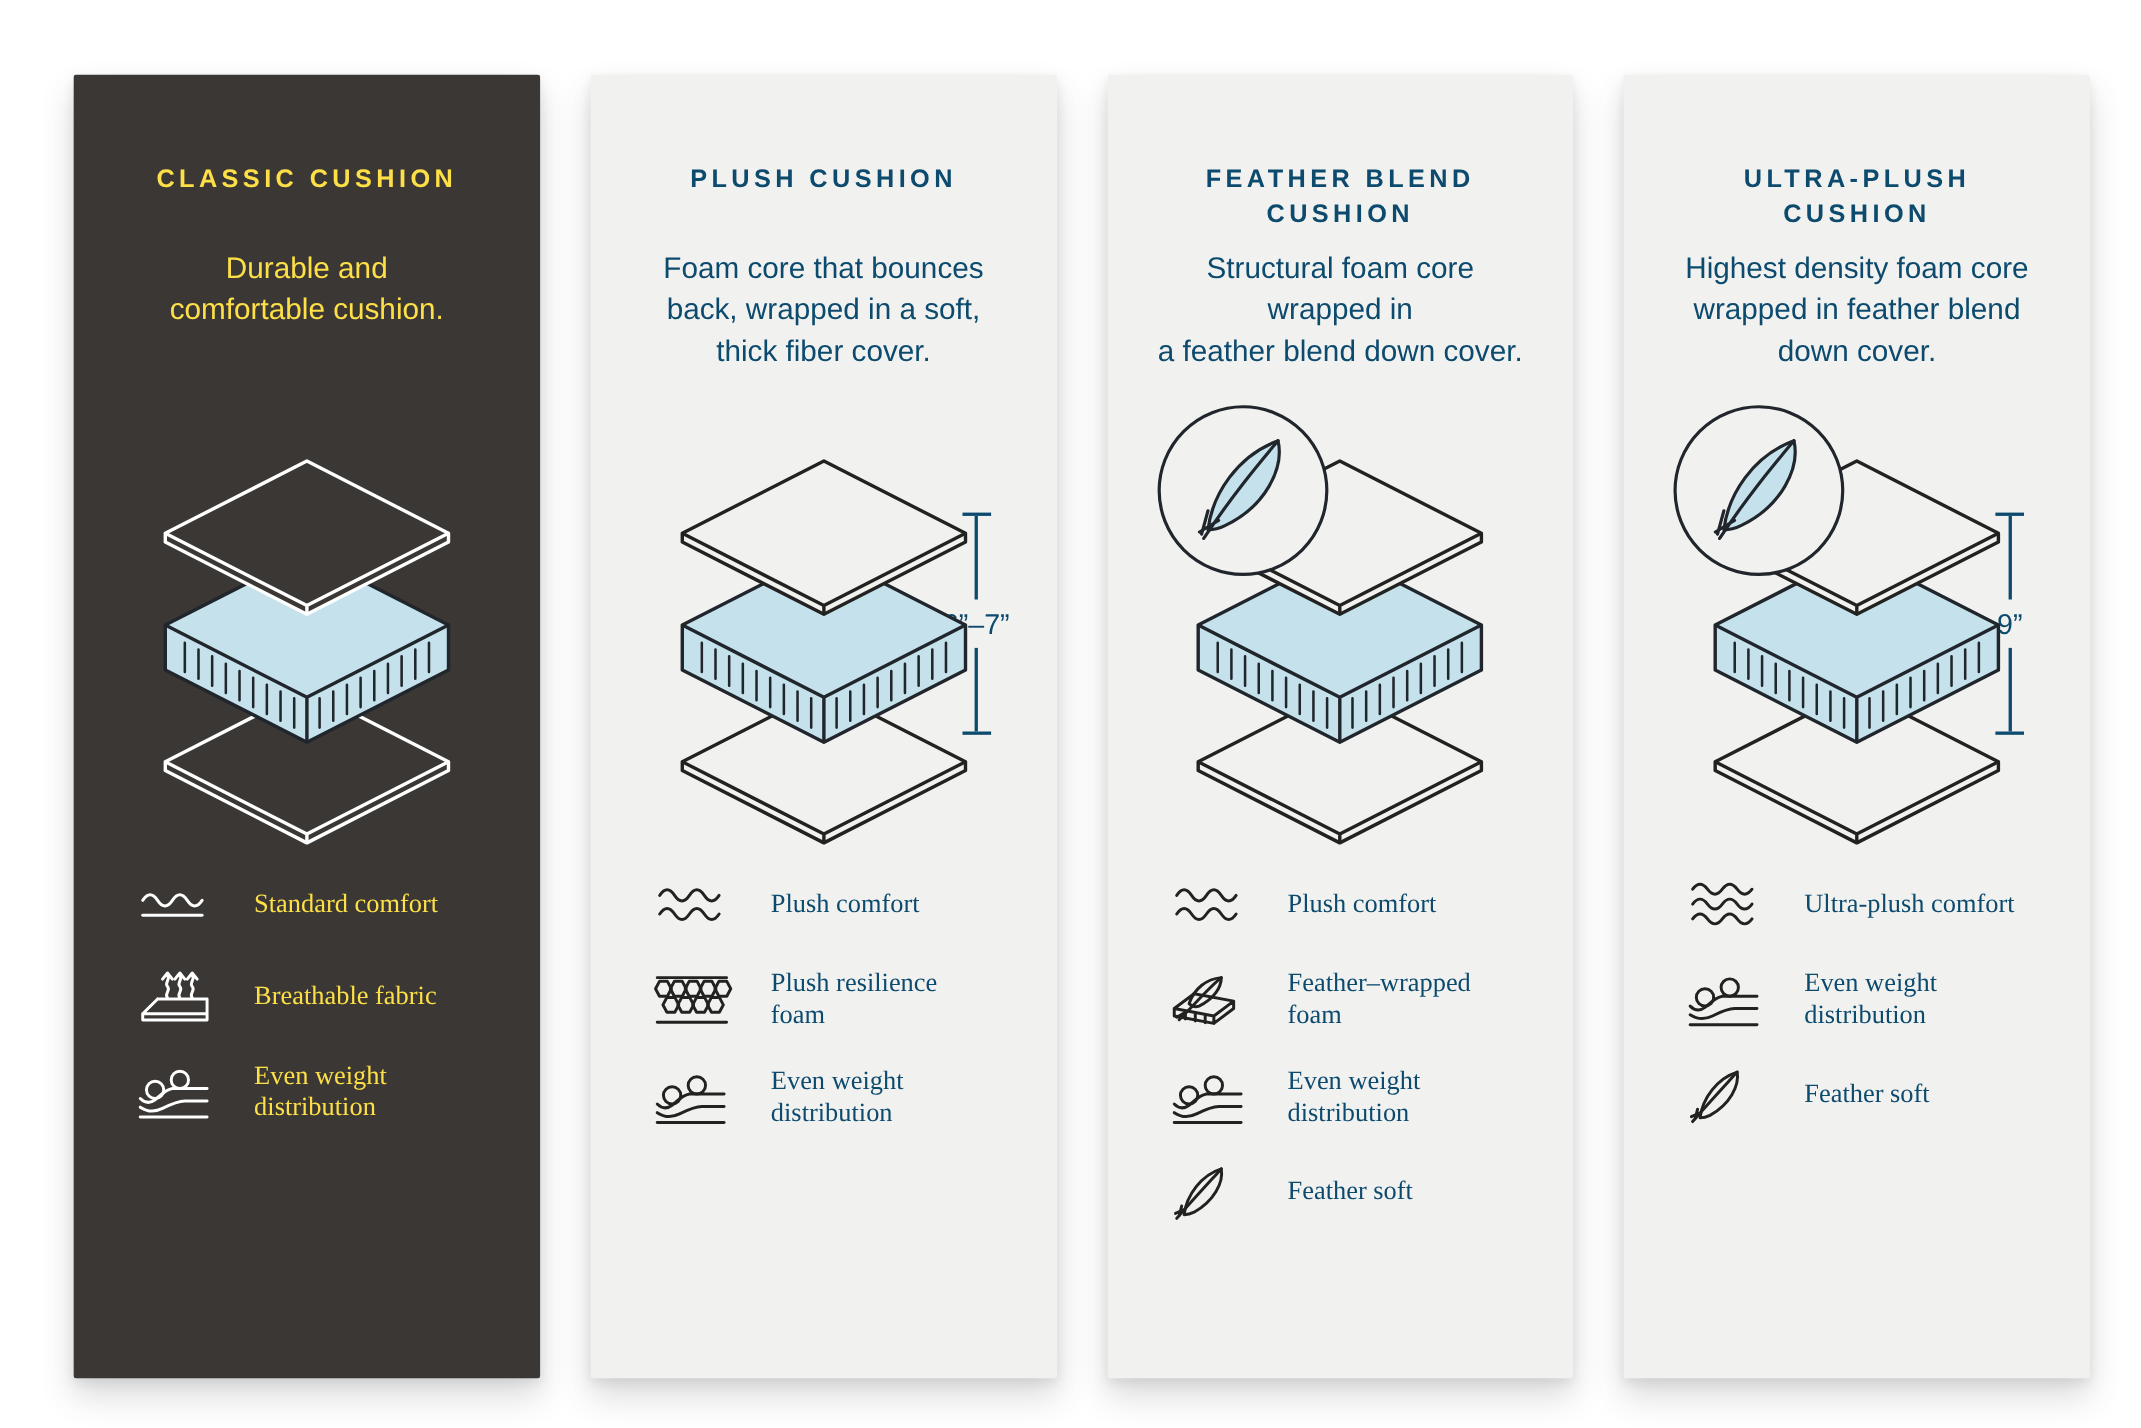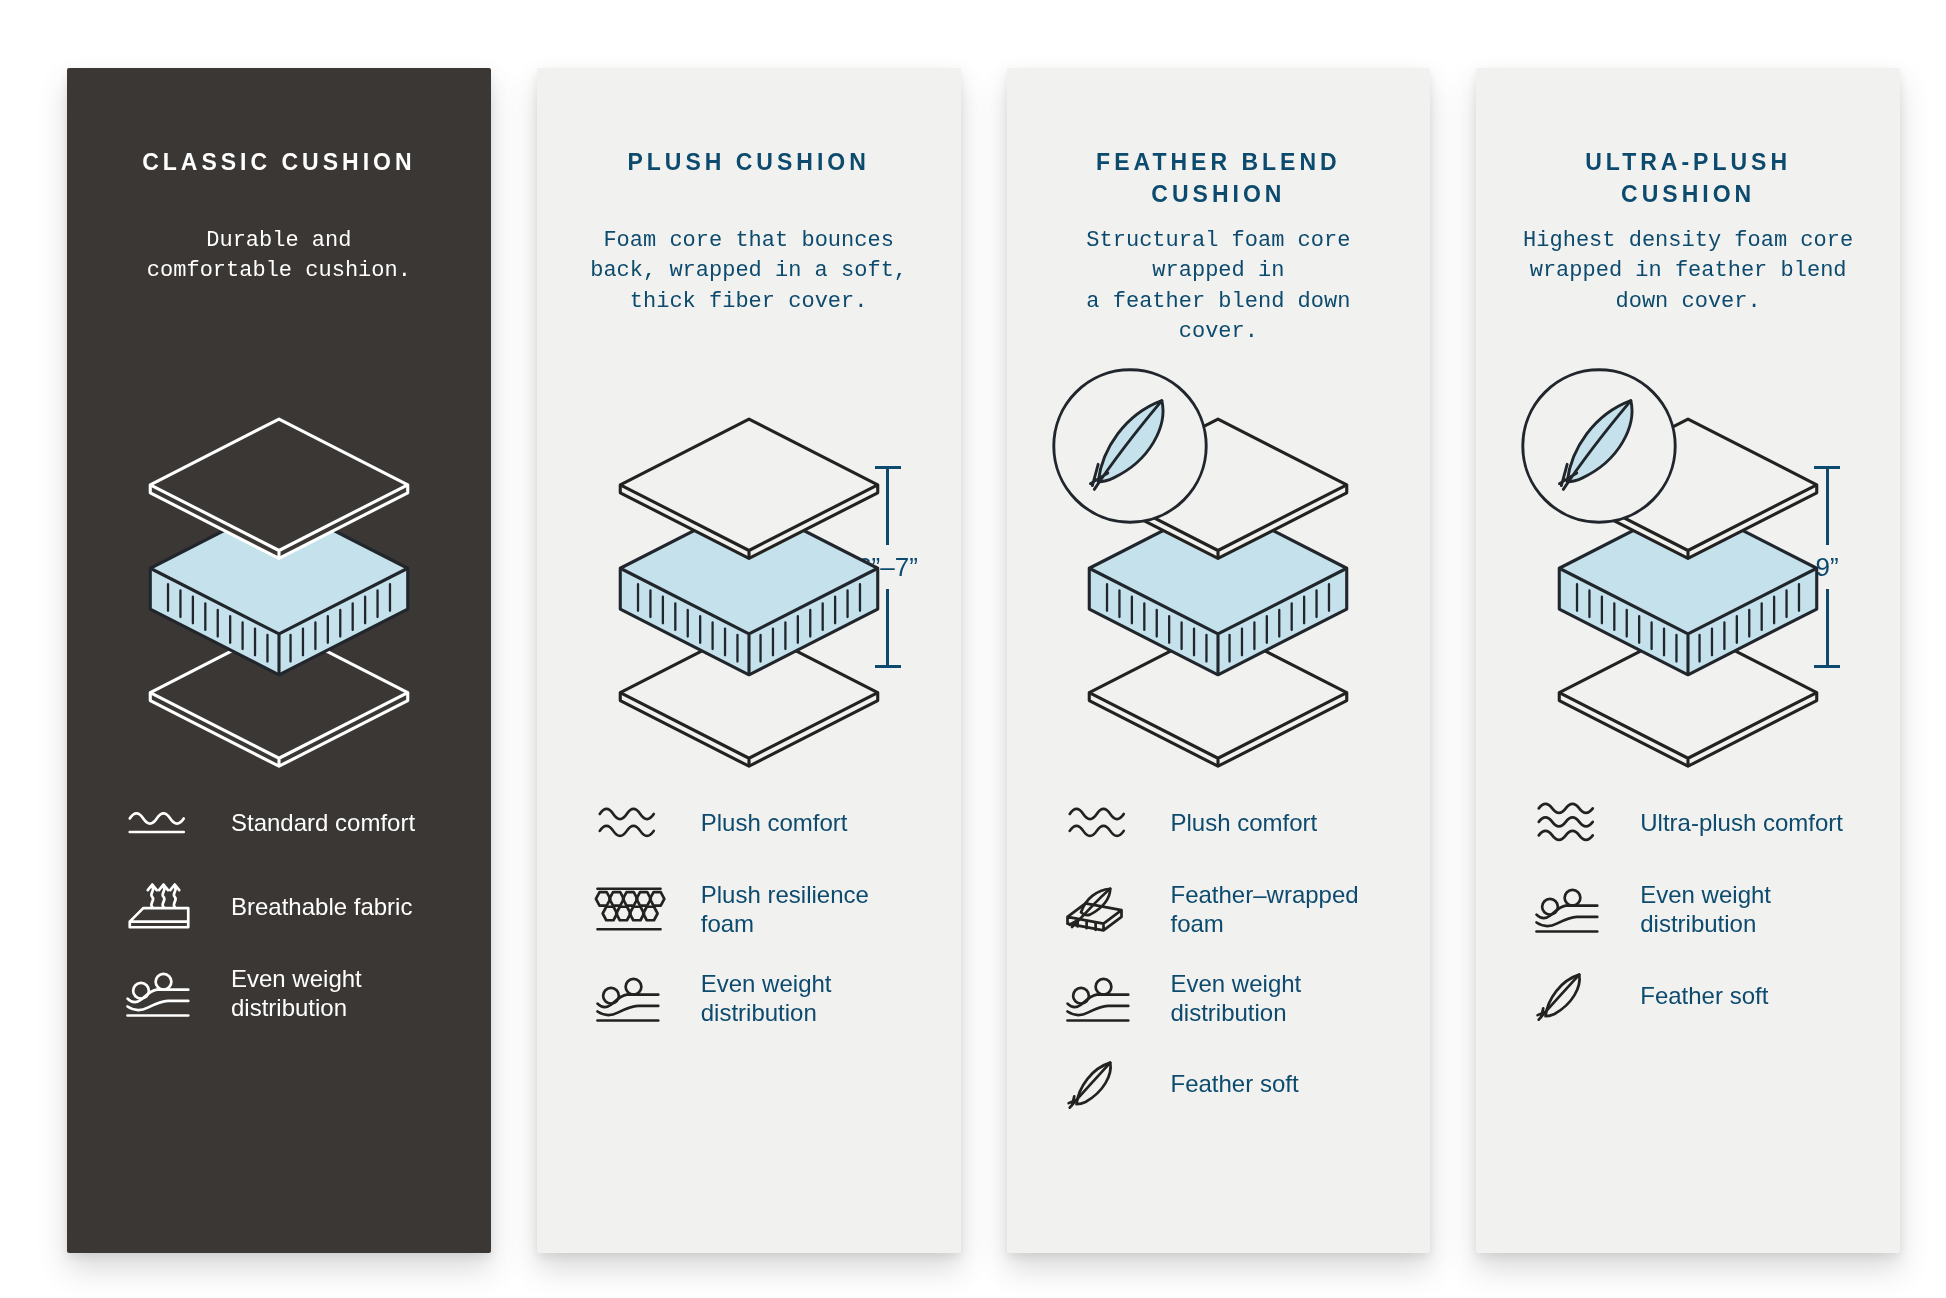--- a/index.html
+++ b/index.html
@@ -16,35 +16,34 @@
   }
   .card {
     flex:1 1 0;
     height:1185px;
     padding:78px 36px 0 36px;
     border-radius:2px;
     box-shadow:0 16px 30px rgba(70,70,70,.20), 0 4px 10px rgba(0,0,0,.08);
     --foam:#c5e2ec;
     --foam-line:#20262b;
   }
-  .card.dark  { background:#3b3734; color:#ffffff; --line:#ffffff; --plate:#3b3734; --panel:#3b3734; }
+  .card.dark  { background:#3b3734; color:#fde047; --line:#ffffff; --plate:#3b3734; --panel:#3b3734; }
   .card.light { background:#f1f1ef; color:#0c4a6e; --line:#222220; --plate:#f1f1ef; --panel:#f1f1ef; }
 
   .head { height:252px; }
   h2 {
     margin:0; text-align:center;
     font-size:23px; font-weight:700;
     letter-spacing:4px; line-height:1.4;
     min-height:66px; white-space:pre-line;
   }
   .desc {
     margin:14px auto 0 auto; text-align:center;
-    font-size:22px; line-height:1.38;
+    font-size:27px; line-height:1.38;
     white-space:pre-line;
-    font-family:Liberation Mono, monospace;
   }
 
   .illo { position:relative; width:100%; height:396px; }
   .stack {
     position:absolute; left:50%; transform:translateX(-50%);
     top:14px; width:302px; height:364px; z-index:1;
     color:var(--line);
   }
   .badge {
     position:absolute; left:5px; top:-34px;
@@ -55,21 +54,21 @@
   .measure {
     position:absolute; right:2px; top:68px; height:202px; width:70px;
     display:none; flex-direction:column; align-items:center;
     color:currentColor;
   }
   .has-measure .measure { display:flex; }
   .m-cap { width:26px; height:3px; background:currentColor; flex:0 0 auto; }
   .m-seg { width:3px; flex:1 1 auto; background:currentColor; }
   .m-label { font-size:26px; line-height:1; margin:9px 0; white-space:nowrap; }
 
-  .features { list-style:none; margin:0; padding:2px 0 0 18px; }
+  .features { list-style:none; margin:0; padding:2px 0 0 18px;font-family:Liberation Serif, serif; }
   .features li { display:flex; align-items:center; margin-bottom:30px; }
   .fi { width:76px; height:54px; flex:0 0 auto; margin-right:34px; color:var(--line); }
   .feat-label { font-size:24px; line-height:1.22; white-space:pre-line; }
 
   svg .ln { fill:none; stroke:currentColor; stroke-width:2.4; stroke-linecap:round; stroke-linejoin:round; }
   #svg-defs { position:absolute; width:0; height:0; overflow:hidden; }
 </style>
 </head>
 <body>
 

